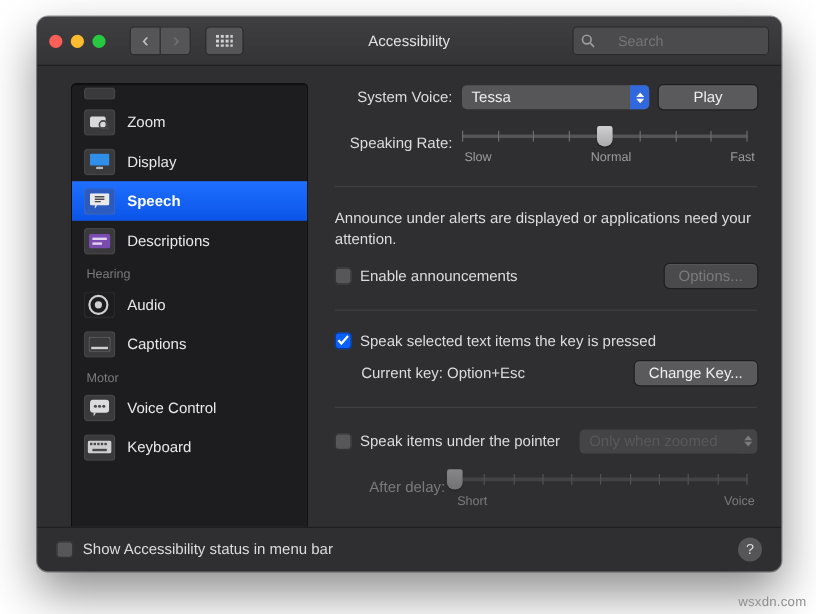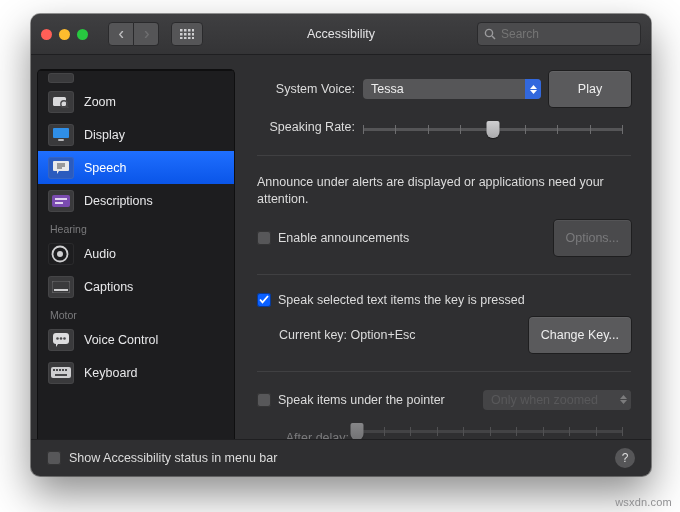--- a/index.html
+++ b/index.html
@@ -94,41 +94,41 @@
 
   .searchwrap {
     margin-left: auto;
     width: 150px;
     height: 22px;
     background: #4b4b4d;
     border: 1px solid #2a2a2c;
     border-radius: 4px;
     display: flex; align-items: center;
     padding: 0 6px;
-    gap: 3px;
+    gap: 17px;
   }
   .searchwrap input {
     flex: 1; background: transparent; border: 0; outline: 0;
     color: var(--text); font-size: 12px;
   }
   .searchwrap svg { flex-shrink: 0; }
 
   
   .body {
     flex: 1;
     display: flex;
     overflow: hidden;
     background: var(--panel);
   }
 
   
   .sidebar {
     width: 196px;
     background: var(--sidebar-bg);
-    margin: 14px 0 0 6px;
+    margin: 14px 0 0 28px;
     border-radius: 5px 5px 0 0;
     border: 1px solid #0f0f10;
     border-bottom: none;
     overflow: hidden;
     display: flex;
     flex-direction: column;
     justify-content: center;
   }
   .sidebar-scroll { flex: 1; overflow: hidden; }
 
@@ -141,20 +141,21 @@
   .row {
     display: flex; align-items: center;
     height: 33px;
     padding: 0 10px;
     gap: 10px;
     color: #e8e8ea;
   }
   .row.selected {
     background: linear-gradient(#1f6fff, #0a55e8);
     color: #fff;
+    font-weight: bold;
   }
   .row .icon-box {
     width: 26px; height: 22px;
     background: #3a3a3c;
     border-radius: 3px;
     display: flex; align-items: center; justify-content: center;
     box-shadow: inset 0 0 0 1px rgba(255,255,255,.06);
   }
   .row.selected .icon-box { background: #2b5bbe; }
   .row.top-trim { border-top: 1px solid #0f0f10; }
@@ -184,21 +185,21 @@
   .select .caps {
     width: 16px; height: 100%;
     background: var(--dropdown-accent);
     border-radius: 0 4px 4px 0;
     display: flex; flex-direction: column; align-items: center; justify-content: center;
     gap: 1px;
   }
   .select .value { flex: 1; }
 
   .btn {
-    height: 36px;
+    height: 20px;
     padding: 0 12px;
     background: var(--button-bg);
     border-radius: 4px;
     display: inline-flex; align-items: center; justify-content: center;
     color: #eee;
     box-shadow: inset 0 1px 0 rgba(255,255,255,.06), 0 0 0 1px rgba(0,0,0,.35);
     white-space: nowrap;
   }
   .btn.dim { color: var(--text-dimmer); background: var(--button-bg-dim); }
   .slider-row {
@@ -462,20 +463,25 @@
                   <span></span>
                   <span></span>
                   <span></span>
                   <span></span>
                   <span></span>
                   <span></span>
                 </div>
               <div class="knob" style="left:50%"></div>
             </div>
           </div>
+          <div class="slider-labels">
+            <span>Slow</span>
+            <span>Normal</span>
+            <span>Fast</span>
+          </div>
         </div>
       </div>
 
       <hr class="sep">
 
       <div class="desc">Announce under alerts are displayed or applications need your attention.</div>
 
       <div class="between" style="margin-top:4px">
         <div class="check-row">
           <span class="check"></span>

